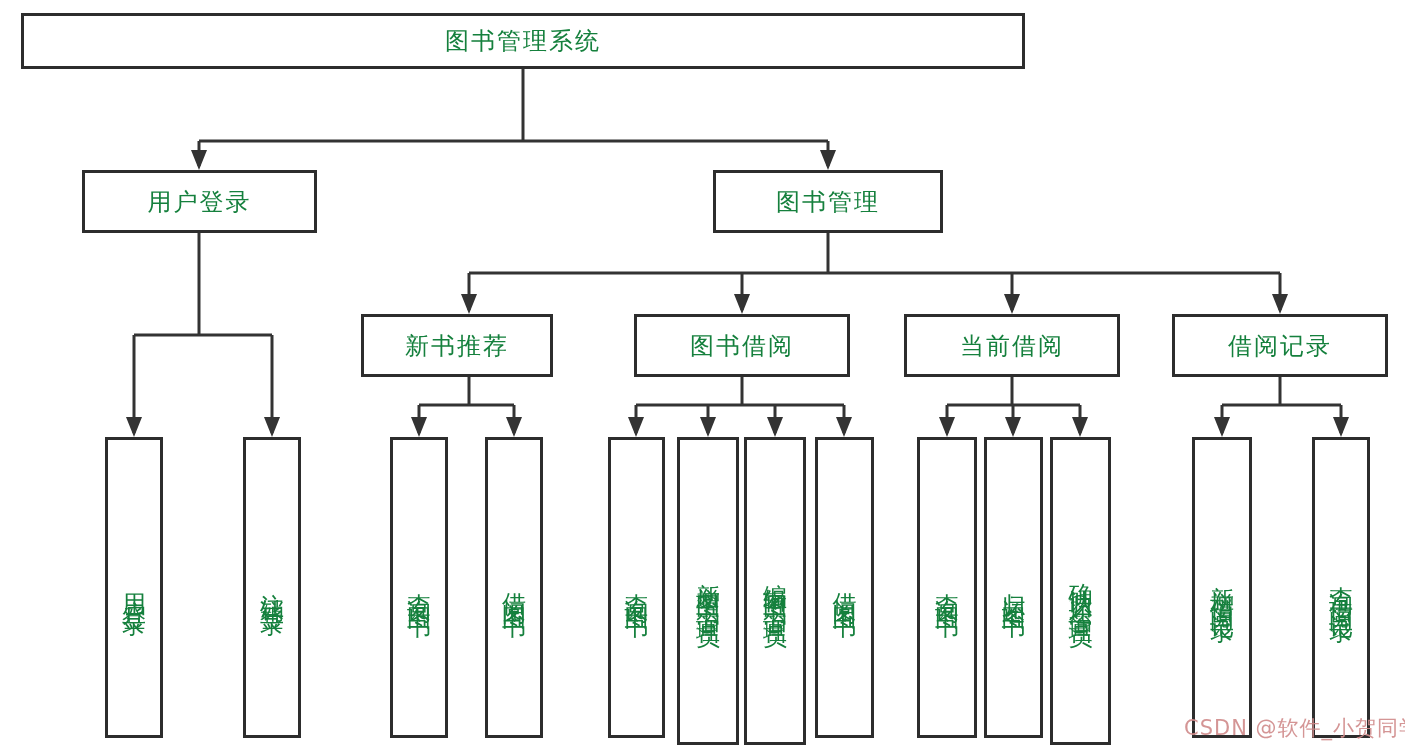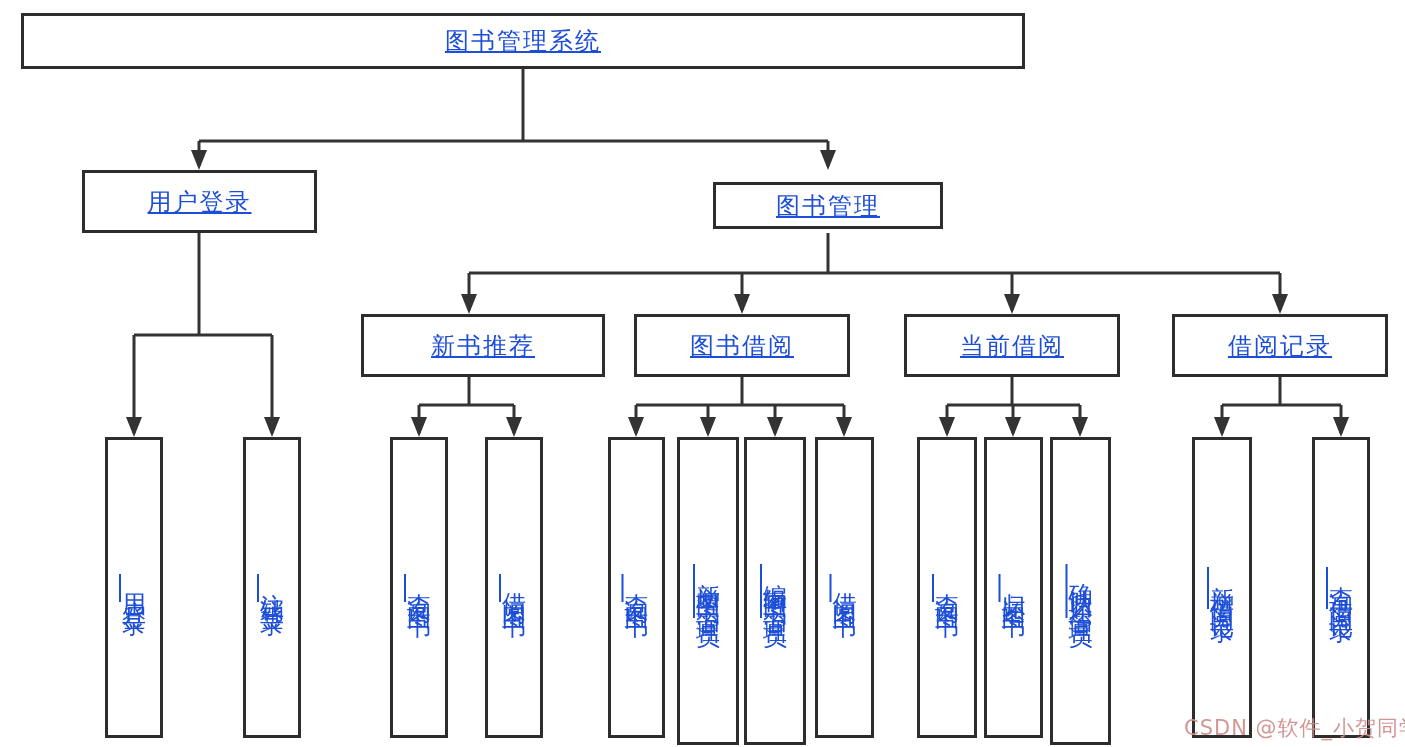--- a/index.html
+++ b/index.html
@@ -30,26 +30,25 @@
     position: absolute;
     box-sizing: border-box;
     border: 3px solid #2d2d2d;
     background: #ffffff;
     display: flex;
     align-items: center;
     justify-content: center;
     z-index: 1;
   }
   .node .label {
-    color: #1d4ed8;
+    color: #15803d;
     font-size: 24px;
     letter-spacing: 2px;
     line-height: 1;
     white-space: nowrap;
-    text-decoration: underline;
   }
   .node.vbox .label {
     writing-mode: vertical-rl;
     text-orientation: mixed;
     font-size: 24px;
     letter-spacing: 7px;
     white-space: nowrap;
   }
   .node.vbox.admin .label {
     letter-spacing: 6px;
@@ -132,25 +131,25 @@
     </g>
   </svg>
 
   <div class="node" style="left:21px; top:13px; width:1004px; height:56px;">
     <span class="label">图书管理系统</span>
   </div>
 
   <div class="node" style="left:82px; top:170px; width:235px; height:63px;">
     <span class="label">用户登录</span>
   </div>
-  <div class="node" style="left:713px; top:170px; width:230px; height:47px;margin-top:12px;">
+  <div class="node" style="left:713px; top:170px; width:230px; height:63px;">
     <span class="label">图书管理</span>
   </div>
 
-  <div class="node" style="left:361px; top:314px; width:244px; height:63px;">
+  <div class="node" style="left:361px; top:314px; width:192px; height:63px;">
     <span class="label">新书推荐</span>
   </div>
   <div class="node" style="left:904px; top:314px; width:216px; height:63px;">
     <span class="label">当前借阅</span>
   </div>
   <div class="node" style="left:634px; top:314px; width:216px; height:63px;">
     <span class="label">图书借阅</span>
   </div>
   <div class="node" style="left:1172px; top:314px; width:216px; height:63px;">
     <span class="label">借阅记录</span>

